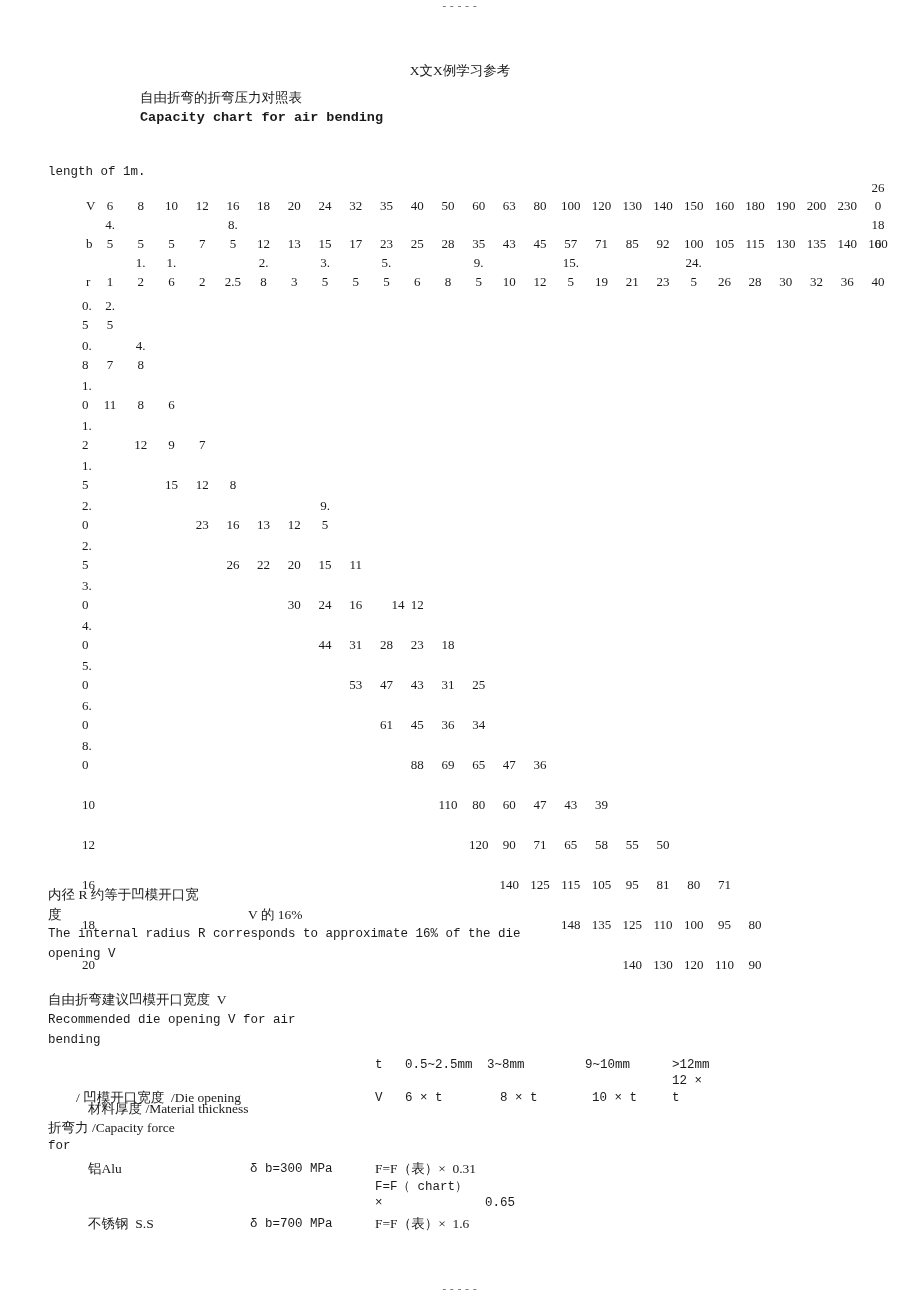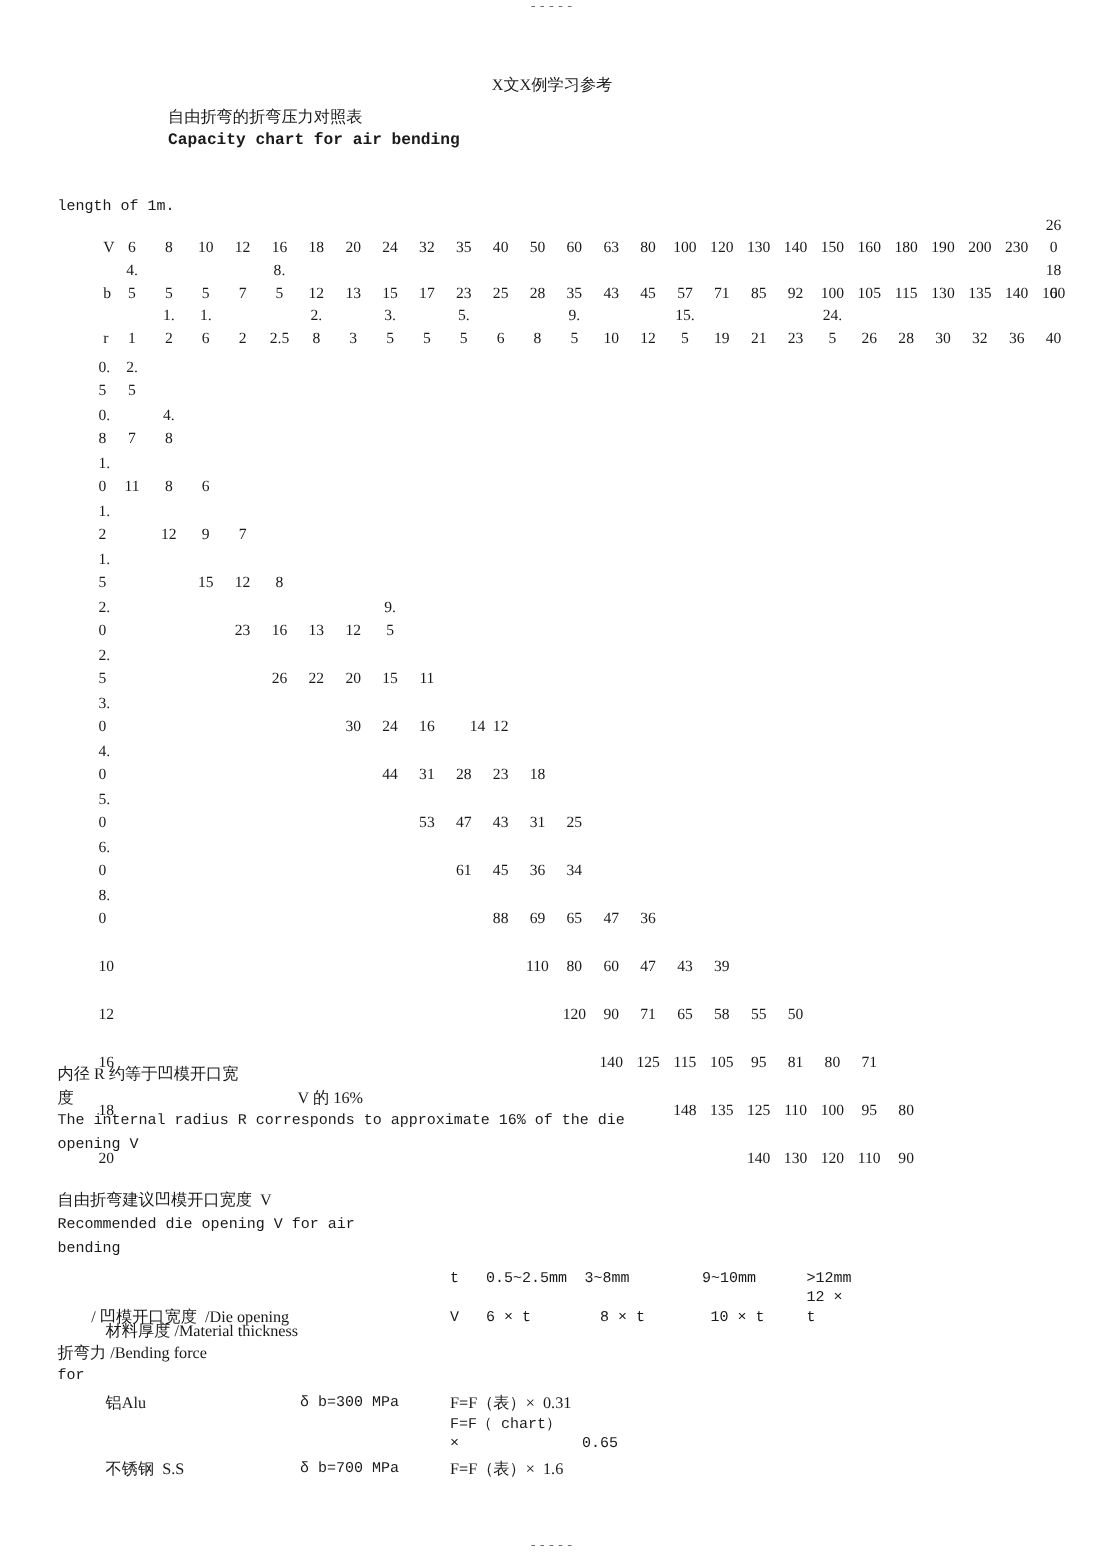--- a/index.html
+++ b/index.html
@@ -309,21 +309,21 @@
 
   <div class="mini-cell" style="left:672px; top:1074px;">12 ×</div>
 
   <div class="mini-cell cjk" style="left:76px; top:1089px;">/ 凹模开口宽度  /Die opening</div>
   <div class="mini-cell" style="left:375px; top:1091px;">V</div>
   <div class="mini-cell" style="left:405px; top:1091px;">6 × t</div>
   <div class="mini-cell" style="left:500px; top:1091px;">8 × t</div>
   <div class="mini-cell" style="left:580px; top:1091px;margin-left:12px;">10 × t</div>
   <div class="mini-cell" style="left:672px; top:1091px;">t</div>
 
-  <div class="sec-cn" style="left:48px; top:1119px;">折弯力 /Bending force</div>
+  <div class="sec-cn" style="left:48px; top:1119px;">折弯力 /Capacity force</div>
   <div class="note-en" style="left:48px; top:1139px;">for</div>
 
   <div class="mini-cell cjk" style="left:88px; top:1160px;">铝Alu</div>
   <div class="mini-cell" style="left:250px; top:1162px;">δ b=300 MPa</div>
   <div class="mini-cell cjk" style="left:375px; top:1160px;">F=F（表）×  0.31</div>
   <div class="mini-cell" style="left:375px; top:1178px;">F=F（ chart）</div>
   <div class="mini-cell" style="left:375px; top:1196px;">×</div>
   <div class="mini-cell" style="left:485px; top:1196px;">0.65</div>
 
   <div class="mini-cell cjk" style="left:88px; top:1215px;">不锈钢  S.S</div>

